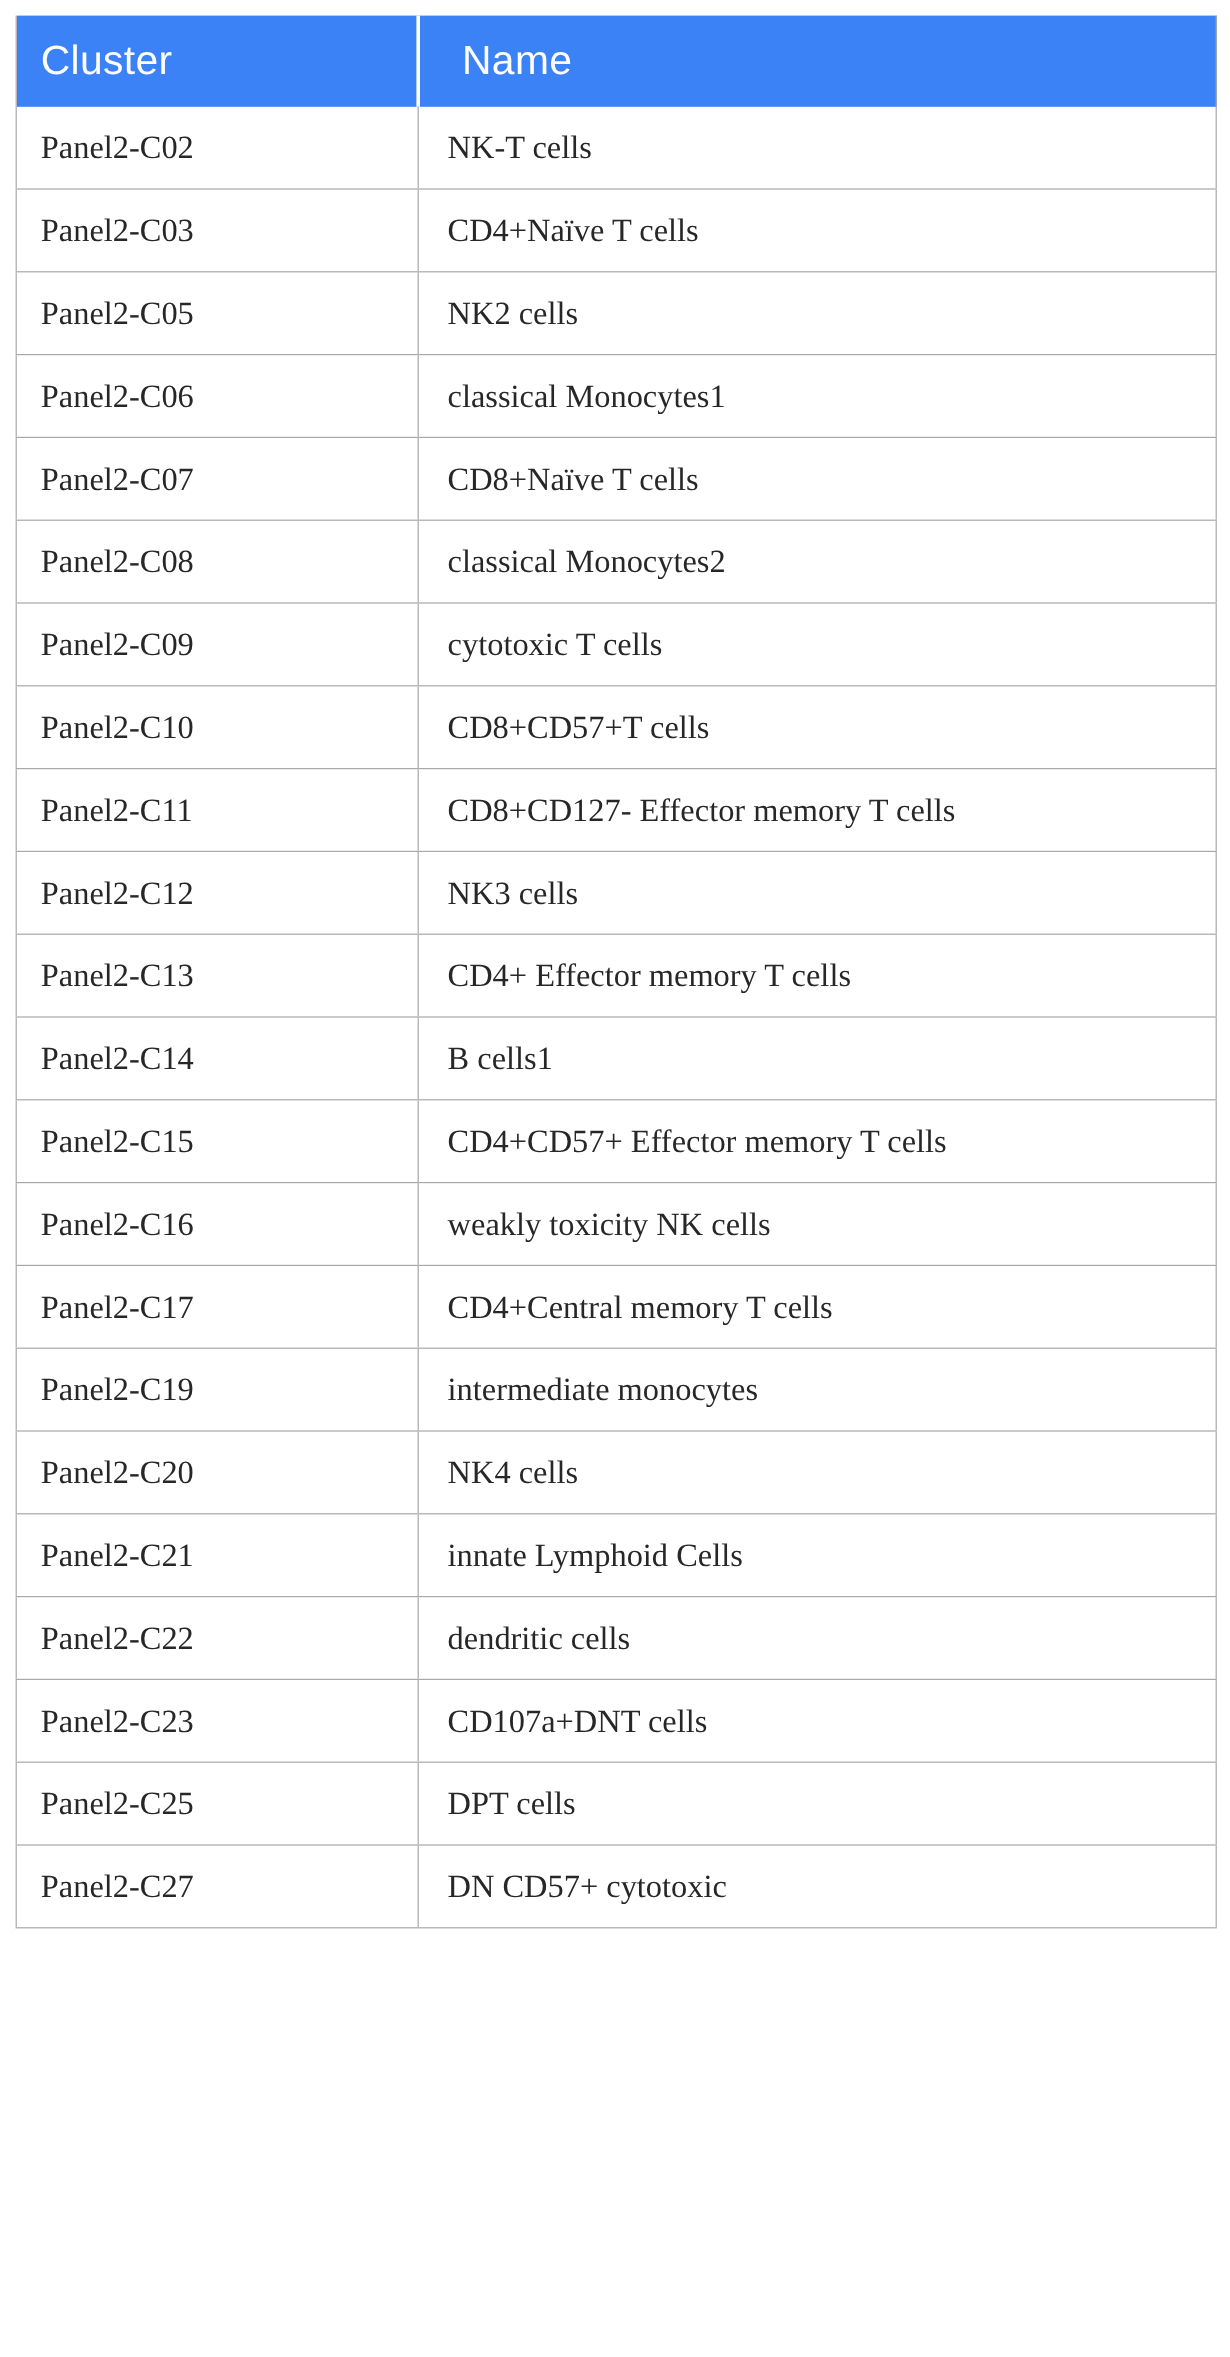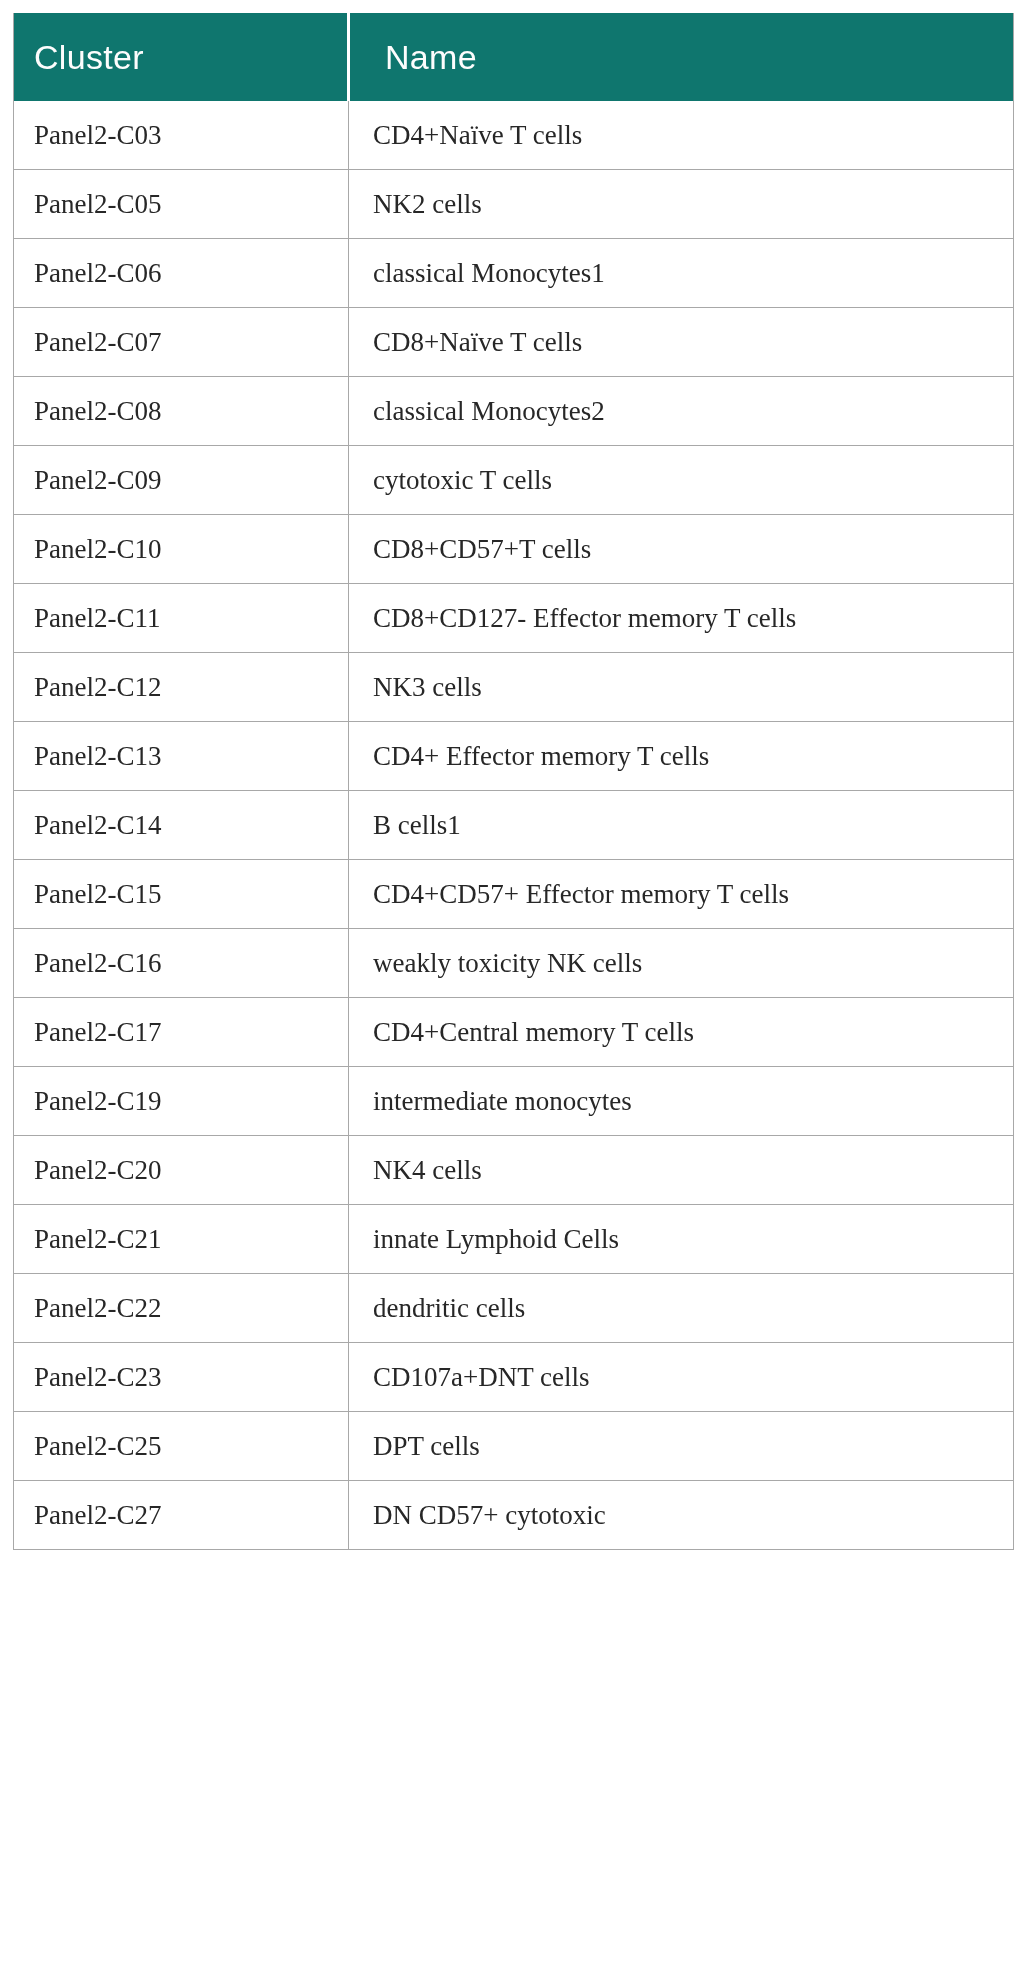--- a/index.html
+++ b/index.html
@@ -24,29 +24,29 @@
     table-layout: fixed;
     width: 1000px;
     border-left: 1px solid #a8a8a8;
     border-right: 1px solid #a8a8a8;
     border-bottom: 1px solid #a8a8a8;
   }
   col.col-cluster { width: 335px; }
   col.col-name    { width: 665px; }
 
   thead th {
-    background: #0f766e;
+    background: #3b82f6;
     color: #fdfdfd;
     font-family: "Liberation Sans", sans-serif;
     font-size: 34px;
     font-weight: 500;
     letter-spacing: 0.3px;
     text-align: left;
     vertical-align: middle;
-    height: 88px;
+    height: 76px;
     padding: 0 0 0 20px;
   }
   thead th.h-name {
     padding-left: 35px;
     border-left: 3px solid #ffffff;
   }
 
   tbody td {
     font-family: "Liberation Serif", serif;
     font-size: 27px;
@@ -74,20 +74,24 @@
       <col class="col-cluster">
       <col class="col-name">
     </colgroup>
     <thead>
       <tr>
         <th class="h-cluster">Cluster</th>
         <th class="h-name">Name</th>
       </tr>
     </thead>
     <tbody>
+      <tr>
+        <td class="c-cluster">Panel2-C02</td>
+        <td class="c-name">NK-T cells</td>
+      </tr>
       <tr>
         <td class="c-cluster">Panel2-C03</td>
         <td class="c-name">CD4+Naïve T cells</td>
       </tr>
       <tr>
         <td class="c-cluster">Panel2-C05</td>
         <td class="c-name">NK2 cells</td>
       </tr>
       <tr>
         <td class="c-cluster">Panel2-C06</td>

